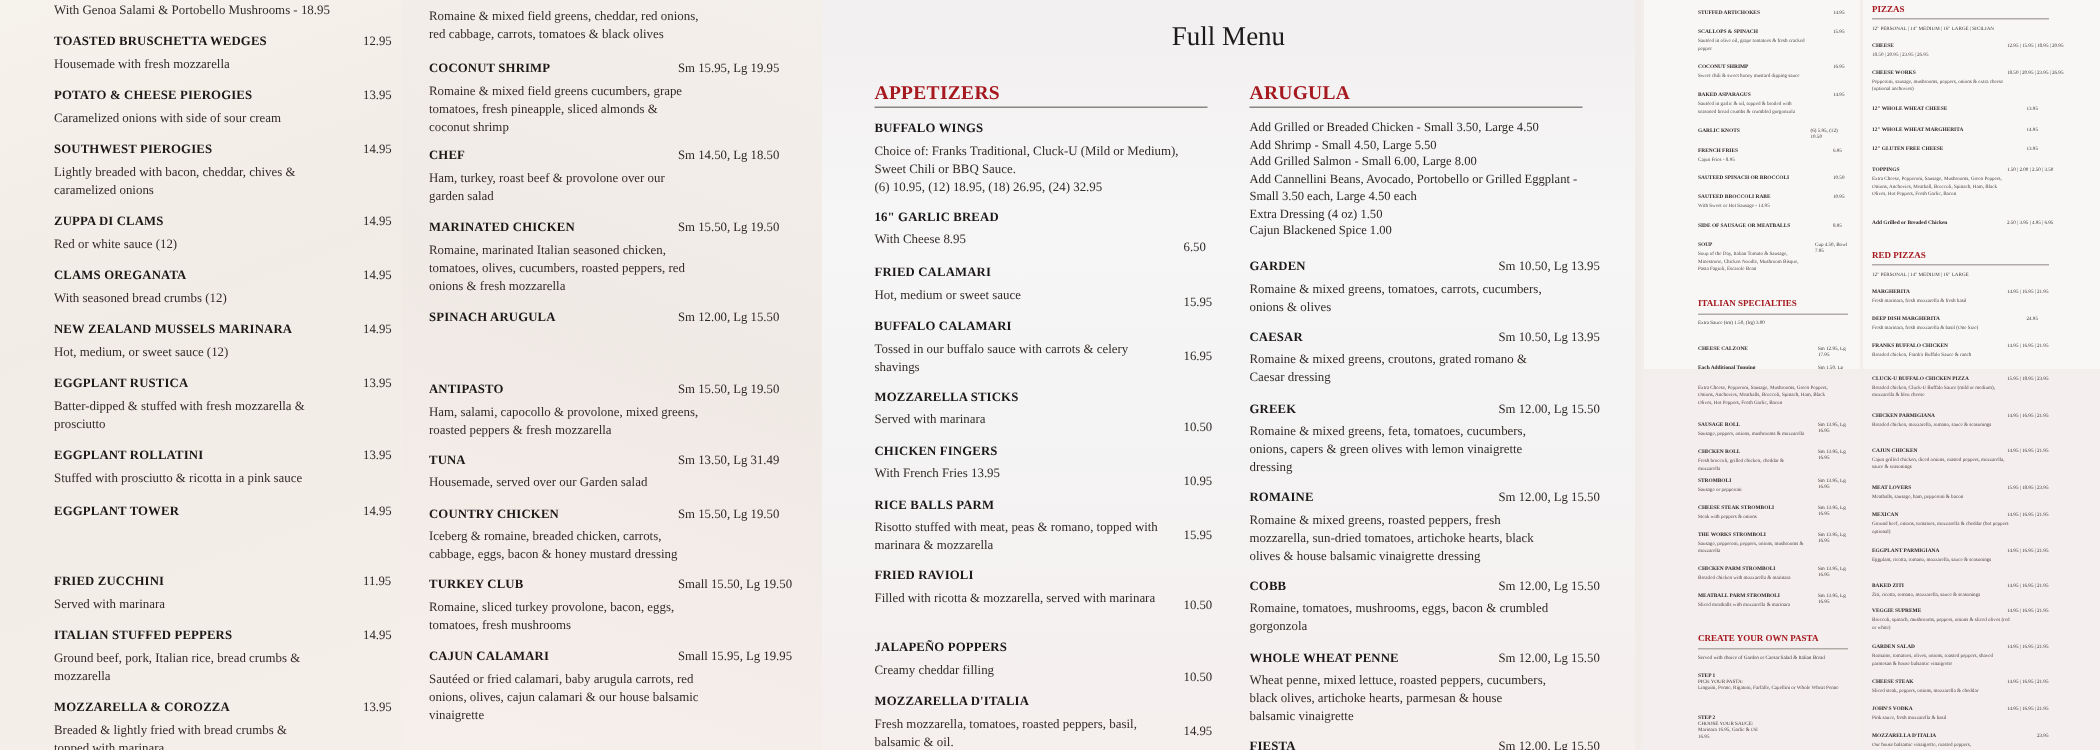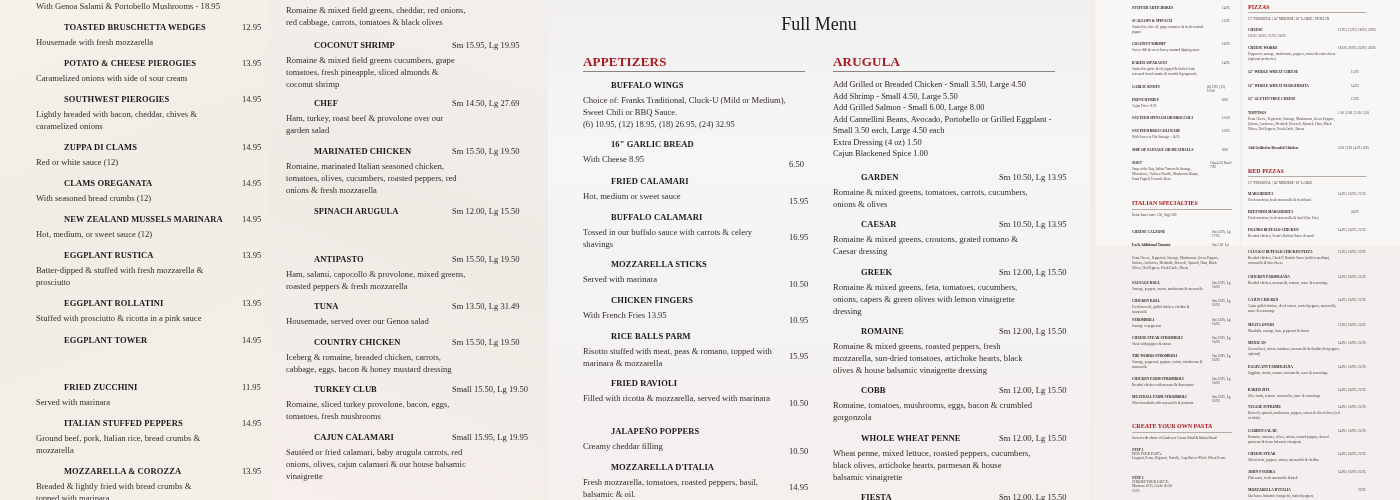--- a/index.html
+++ b/index.html
@@ -6,21 +6,21 @@
   html, body { width: 1400px; height: 500px; overflow: hidden; }
   body { position: relative; background: #f1ece8; font-family: "DejaVu Serif", "Liberation Serif", serif; color: #2a2422; }
 
   .panel { position: absolute; top: 0; height: 500px; overflow: hidden; }
   #p1 { left: 0; width: 268px; background: linear-gradient(160deg, #f6f2ec 0%, #f1ece5 40%, #f5efe9 100%); }
   #p2 { left: 268px; width: 280px; background: linear-gradient(200deg, #f3efea 0%, #f0eae5 45%, #f6efeb 100%); }
   #p3 { left: 548px; width: 542px; background: linear-gradient(180deg, #f1efef 0%, #f7f6f6 30%, #f4f3f3 60%, #f5efee 100%); }
   #p4 { left: 1094px; width: 306px; background: #f2eeec; }
 
   .item { position: absolute; }
-  .name { font-family: "Liberation Serif", serif; font-weight: bold; font-size: 8.5px; letter-spacing: 0.1px; color: #1c1817; text-transform: uppercase; margin-left: 28px; }
+  .name { font-family: "Liberation Serif", serif; font-weight: bold; font-size: 8.5px; letter-spacing: 0.1px; color: #1c1817; text-transform: uppercase; }
   .price { position: absolute; font-family: "Liberation Serif", serif; font-size: 8.5px; color: #2e2825; white-space: nowrap; }
   .desc { font-family: "Liberation Serif", serif; font-size: 8.6px; line-height: 12px; color: #332c29; margin-top: 4px; }
 
   #p1 .item { left: 36px; width: 220px; }
   #p1 .price { left: 206px; top: 0; }
   #p2 .item { left: 18px; width: 250px; }
   #p2 .price { left: 166px; top: 0; }
   #p2 .desc { width: 180px; }
   #p1 .desc { width: 175px; }
 
@@ -114,41 +114,41 @@
 <div class="panel" id="p2">
   <div class="desc" style="position:absolute;left:18px;top:0px;width:180px;">Romaine &amp; mixed field greens, cheddar, red onions, red cabbage, carrots, tomatoes &amp; black olives</div>
 
   <div class="item" style="top:40px">
       <div class="name">COCONUT SHRIMP</div>
       <span class="price">Sm 15.95, Lg 19.95</span>
       <div class="desc">Romaine &amp; mixed field greens cucumbers, grape tomatoes, fresh pineapple, sliced almonds &amp; coconut shrimp</div>
     </div>
   <div class="item" style="top:98px">
       <div class="name">CHEF</div>
-      <span class="price">Sm 14.50, Lg 27.69</span>
+      <span class="price">Sm 14.50, Lg 18.50</span>
       <div class="desc">Ham, turkey, roast beef &amp; provolone over our garden salad</div>
     </div>
   <div class="item" style="top:146px">
       <div class="name">MARINATED CHICKEN</div>
       <span class="price">Sm 15.50, Lg 19.50</span>
       <div class="desc">Romaine, marinated Italian seasoned chicken, tomatoes, olives, cucumbers, roasted peppers, red onions &amp; fresh mozzarella</div>
     </div>
   <div class="item" style="top:206px">
       <div class="name">SPINACH ARUGULA</div>
       <span class="price">Sm 12.00, Lg 15.50</span>
     </div>
   <div class="item" style="top:254px">
       <div class="name">ANTIPASTO</div>
       <span class="price">Sm 15.50, Lg 19.50</span>
       <div class="desc">Ham, salami, capocollo &amp; provolone, mixed greens, roasted peppers &amp; fresh mozzarella</div>
     </div>
   <div class="item" style="top:301px">
       <div class="name">TUNA</div>
       <span class="price">Sm 13.50, Lg 31.49</span>
-      <div class="desc">Housemade, served over our Genoa salad</div>
+      <div class="desc">Housemade, served over our Garden salad</div>
     </div>
   <div class="item" style="top:337px">
       <div class="name">COUNTRY CHICKEN</div>
       <span class="price">Sm 15.50, Lg 19.50</span>
       <div class="desc">Iceberg &amp; romaine, breaded chicken, carrots, cabbage, eggs, bacon &amp; honey mustard dressing</div>
     </div>
   <div class="item" style="top:384px">
       <div class="name">TURKEY CLUB</div>
       <span class="price">Small 15.50, Lg 19.50</span>
       <div class="desc">Romaine, sliced turkey provolone, bacon, eggs, tomatoes, fresh mushrooms</div>

